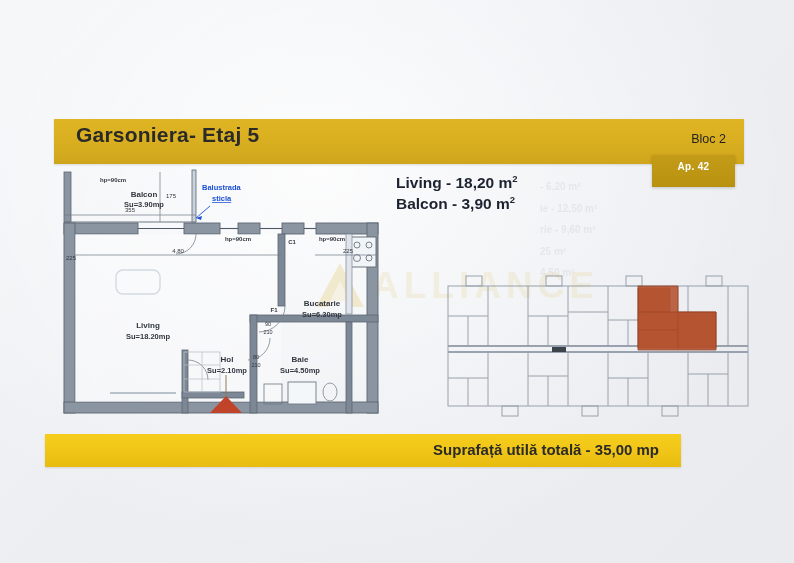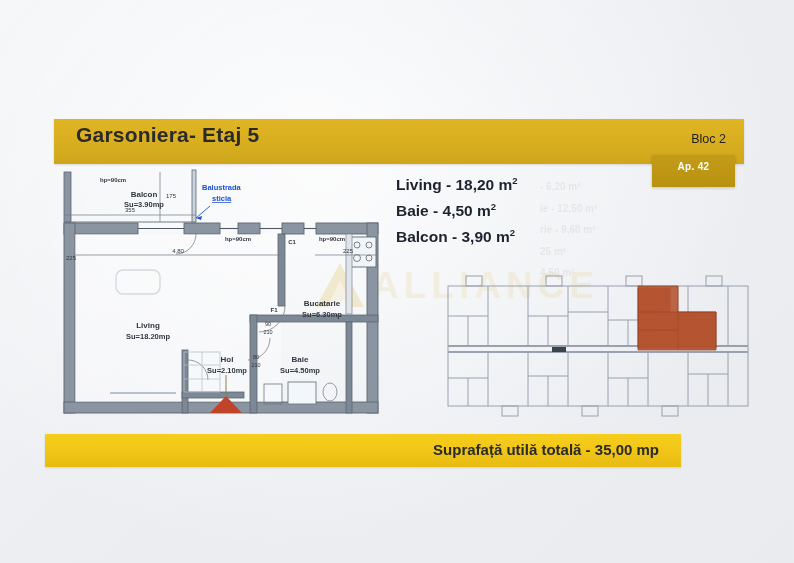--- a/index.html
+++ b/index.html
@@ -57,21 +57,21 @@
     font-size:15px;font-weight:bold;color:#2a2a28;
   }
 
   
   .roomlist{
     position:absolute;left:396px;top:170px;width:230px;
   }
   .roomlist li{
     list-style:none;
     font-size:15.5px;font-weight:bold;color:#1d2230;
-    line-height:22px;white-space:nowrap;
+    line-height:17px;white-space:nowrap;
   }
   .roomlist ul{margin:0;padding:0;}
   sup{font-size:9.5px;vertical-align:super;}
 
   
   .ghost{
     position:absolute;left:540px;top:176px;width:200px;
     opacity:.10;filter:blur(.6px);
     font-size:10px;font-weight:bold;color:#6b6f78;line-height:21.5px;
     white-space:nowrap;pointer-events:none;
@@ -124,21 +124,20 @@
     <div>- 6,20 m²</div>
     <div>ie - 12,50 m²</div>
     <div>rie - 9,60 m²</div>
     <div>25 m²</div>
     <div>4,50 m²</div>
   </div>
 
   <div class="roomlist">
     <ul>
       <li><span>Living - 18,20 m</span><sup>2</sup></li>
-      <li><span>Baie - 4,50 m</span><sup>2</sup></li>
       <li><span>Balcon - 3,90 m</span><sup>2</sup></li>
     </ul>
   </div>
 
   <div class="watermark">
     <svg class="wm-mark" viewBox="0 0 56 52">
       <path d="M28 4 L52 48 L40 48 L28 24 L16 48 L4 48 Z" fill="#e3c76a"></path>
       <path d="M28 22 L38 42 L18 42 Z" fill="#f1e3b4"></path>
     </svg>
     <div class="wm-text">ALLIANCE</div>

